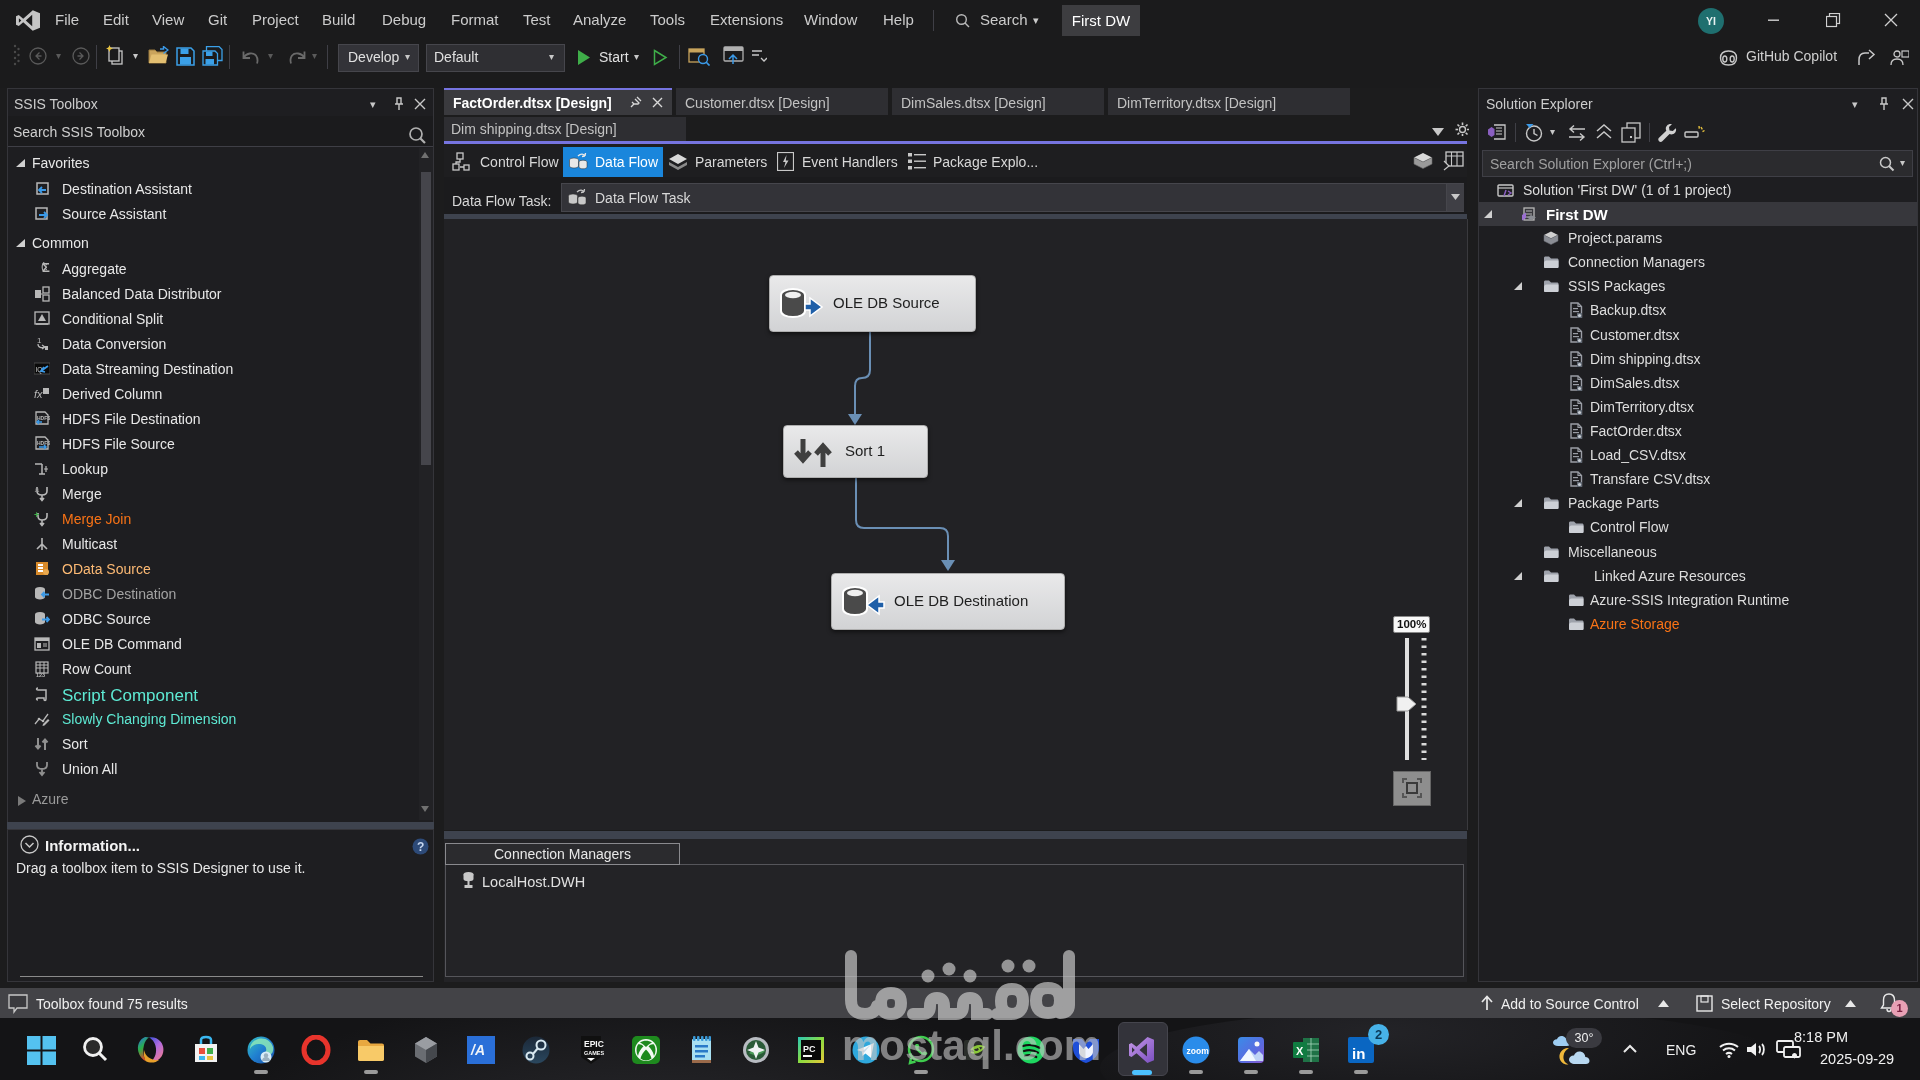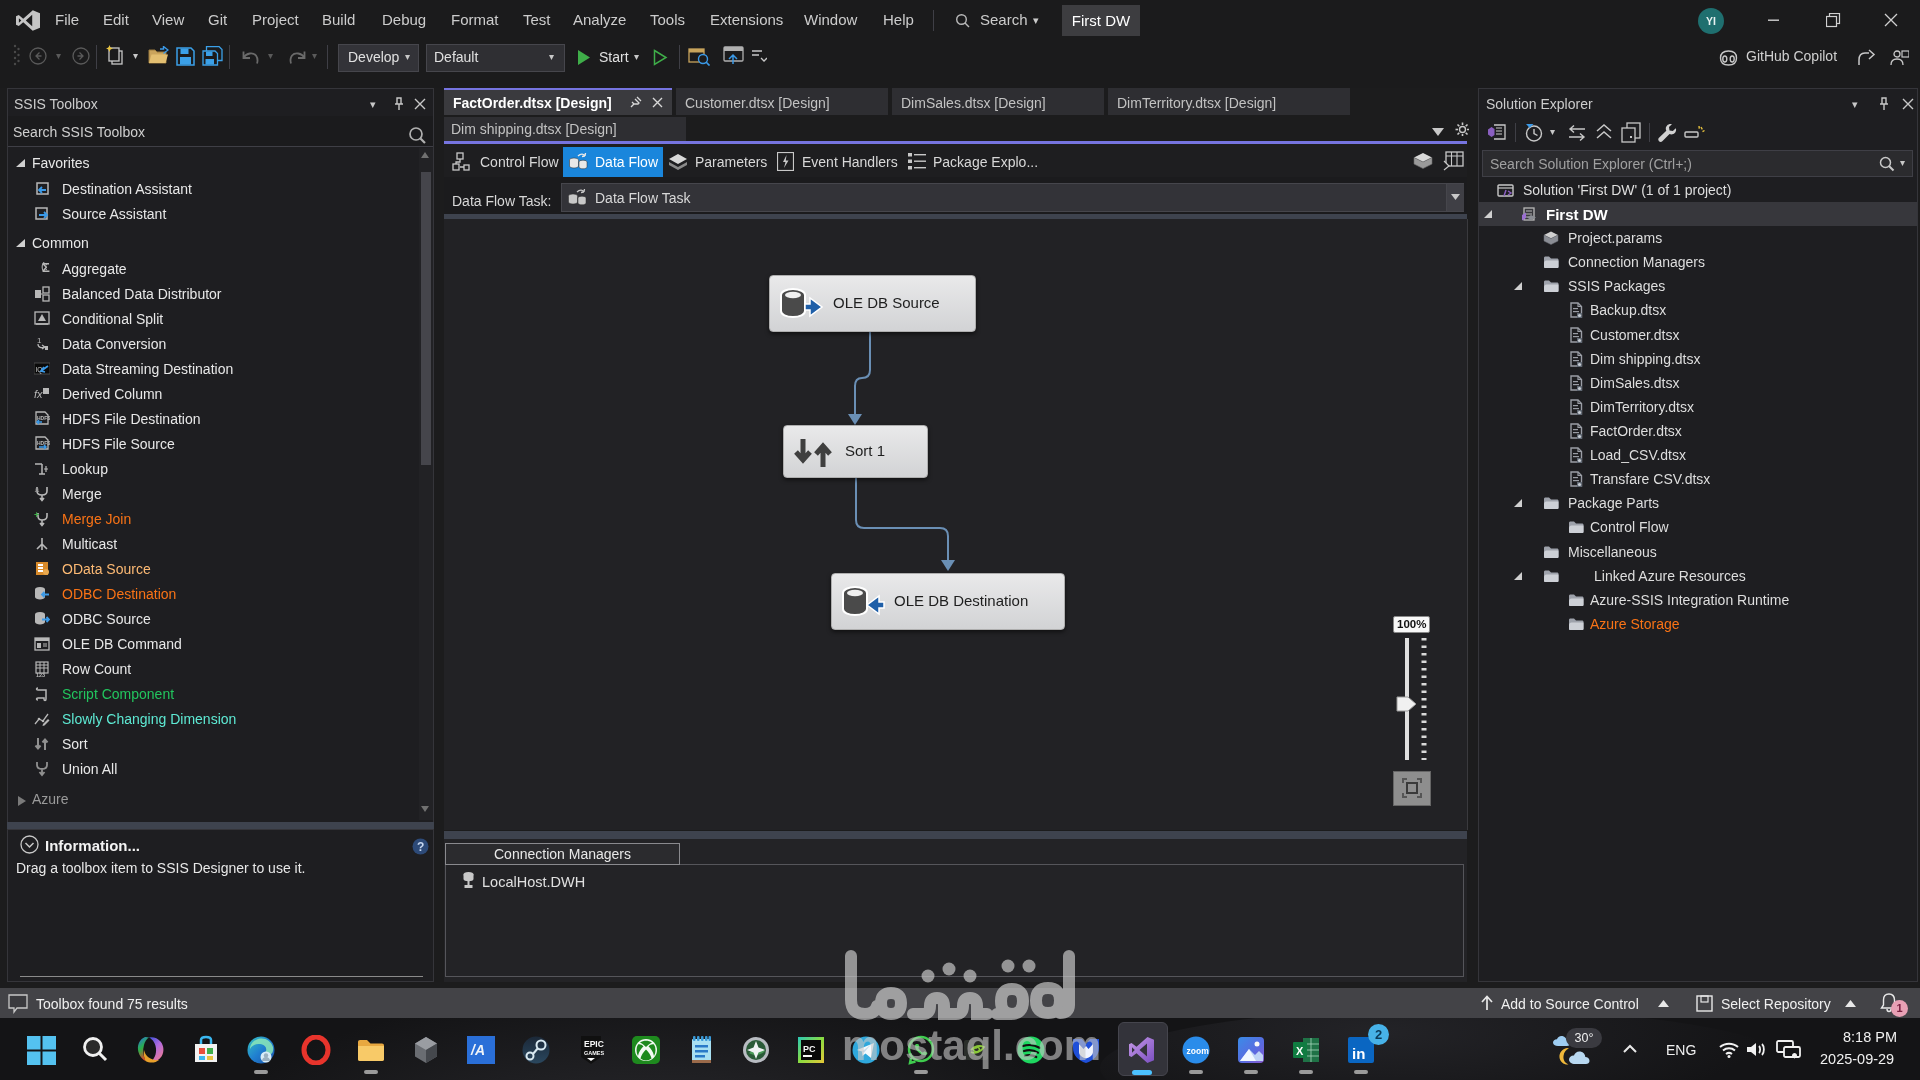--- a/index.html
+++ b/index.html
@@ -249,21 +249,21 @@
     <rect x="4" y="6" width="5" height="2" fill="#fff"></rect>
     <rect x="4" y="9" width="5" height="2" fill="#fff"></rect>
     <circle cx="12" cy="11" r="3" fill="#e8a84e"></circle>
   </svg>
 <div class="a" style="left:62px;top:561px;font-size:14px;color:#fdba74;font-weight:normal;white-space:nowrap;">OData Source</div>
 <svg class="a" style="left:34px;top:586px" width="16" height="16" viewBox="0 0 16 16">
     <ellipse cx="6" cy="3.5" rx="5" ry="2.5" fill="#b8b8b8"></ellipse>
     <path d="M1 3.5 V11 C1 12.5 3.5 13.5 6 13.5 C8.5 13.5 11 12.5 11 11 V3.5" fill="#b8b8b8"></path>
     <path d="M15 8.5 L8 8.5 M10.5 6 L8 8.5 L10.5 11" stroke="#3b9ae8" stroke-width="1.8" fill="none"></path>
   </svg>
-<div class="a" style="left:62px;top:586px;font-size:14px;color:#f97316;font-weight:normal;white-space:nowrap;">ODBC Destination</div>
+<div class="a" style="left:62px;top:586px;font-size:14px;color:#a3a3a3;font-weight:normal;white-space:nowrap;">ODBC Destination</div>
 <svg class="a" style="left:34px;top:611px" width="16" height="16" viewBox="0 0 16 16">
     <ellipse cx="6" cy="3.5" rx="5" ry="2.5" fill="#b8b8b8"></ellipse>
     <path d="M1 3.5 V11 C1 12.5 3.5 13.5 6 13.5 C8.5 13.5 11 12.5 11 11 V3.5" fill="#b8b8b8"></path>
     <path d="M8 8.5 L15 8.5 M12.5 6 L15 8.5 L12.5 11" stroke="#3b9ae8" stroke-width="1.8" fill="none"></path>
   </svg>
 <div class="a" style="left:62px;top:611px;font-size:14px;color:#e8e8e8;font-weight:normal;white-space:nowrap;">ODBC Source</div>
 <svg class="a" style="left:34px;top:636px" width="16" height="16" viewBox="0 0 16 16">
     <rect x="1" y="2" width="14" height="12" fill="none" stroke="#b8b8b8" stroke-width="1.3"></rect>
     <rect x="1" y="2" width="14" height="3" fill="#b8b8b8"></rect>
     <rect x="3" y="7" width="4" height="5" fill="#b8b8b8"></rect>
@@ -272,21 +272,21 @@
 <div class="a" style="left:62px;top:636px;font-size:14px;color:#e8e8e8;font-weight:normal;white-space:nowrap;">OLE DB Command</div>
 <svg class="a" style="left:34px;top:661px" width="16" height="16" viewBox="0 0 16 16">
     <rect x="2" y="1" width="12" height="11" fill="none" stroke="#b8b8b8" stroke-width="1.2"></rect>
     <path d="M2 4 H14 M2 7 H14 M6 1 V12 M10 1 V12" stroke="#b8b8b8" stroke-width="1"></path>
     <text x="2" y="16" fill="#b8b8b8" font-size="5.5" font-weight="bold">123</text>
   </svg>
 <div class="a" style="left:62px;top:661px;font-size:14px;color:#e8e8e8;font-weight:normal;white-space:nowrap;">Row Count</div>
 <svg class="a" style="left:34px;top:686px" width="16" height="16" viewBox="0 0 16 16">
     <path d="M4 2 C2 2 2 4 4 4 H12 V13 C12 15 10 15 10 13 V12 H4 C2 12 2 14 4 14" fill="none" stroke="#b8b8b8" stroke-width="1.5"></path>
   </svg>
-<div class="a" style="left:62px;top:686px;font-size:14px;color:#22c55e;font-weight:normal;white-space:nowrap;">Script Component</div>
+<div class="a" style="left:62px;top:686px;font-size:17px;color:#5eead4;font-weight:normal;white-space:nowrap;">Script Component</div>
 <svg class="a" style="left:34px;top:711px" width="16" height="16" viewBox="0 0 16 16">
     <path d="M1 13 L5 8 L9 10 L14 3" stroke="#b8b8b8" stroke-width="1.3" fill="none"></path>
     <circle cx="5" cy="8" r="1.3" fill="#b8b8b8"></circle>
     <circle cx="9" cy="10" r="1.3" fill="#b8b8b8"></circle>
     <path d="M9 13 L14 8 L15.5 9.5 L10.5 14.5 L8.5 15 Z" fill="#b8b8b8"></path>
   </svg>
 <div class="a" style="left:62px;top:711px;font-size:14px;color:#5eead4;font-weight:normal;white-space:nowrap;">Slowly Changing Dimension</div>
 <svg class="a" style="left:34px;top:736px" width="16" height="16" viewBox="0 0 16 16">
     <path d="M4 2 V12 M1.5 9.5 L4 12.5 L6.5 9.5" stroke="#909090" stroke-width="2" fill="none"></path>
     <path d="M11 14 V4 M8.5 6.5 L11 3.5 L13.5 6.5" stroke="#909090" stroke-width="2" fill="none"></path>
@@ -940,21 +940,21 @@
   </svg>
 <svg class="a" style="left:1746px;top:1041px" width="22" height="17" viewBox="0 0 22 17">
     <path d="M1 6 H5 L10 2 V15 L5 11 H1 Z" fill="#f0f0f0"></path>
     <path d="M13 5 C14.5 6.5 14.5 10.5 13 12 M16 3 C18.5 5.5 18.5 11.5 16 14" stroke="#f0f0f0" stroke-width="1.8" fill="none"></path>
   </svg>
 <svg class="a" style="left:1776px;top:1040px" width="26" height="19" viewBox="0 0 26 19">
     <rect x="1" y="1" width="16" height="11" rx="1.5" fill="none" stroke="#f0f0f0" stroke-width="1.8"></rect>
     <rect x="8" y="7" width="16" height="10" rx="1.5" fill="#141416" stroke="#f0f0f0" stroke-width="1.8"></rect>
     <path d="M16 15.5 C16 14 17.2 13 18.5 13 C19.8 13 21 14 21 15.5 C21 17 18.5 18.5 18.5 18.5 C18.5 18.5 16 17 16 15.5 Z" fill="#f0f0f0"></path>
   </svg>
-<div class="a" style="left:1843px;top:1029px;font-size:14.5px;color:#f0f0f0;font-weight:normal;white-space:nowrap;">8:18 PM</div>
+<div class="a" style="left:1794px;top:1029px;font-size:14.5px;color:#f0f0f0;font-weight:normal;white-space:nowrap;">8:18 PM</div>
 <div class="a" style="left:1820px;top:1051px;font-size:14.5px;color:#f0f0f0;font-weight:normal;white-space:nowrap;">2025-09-29</div>
 <svg class="a" style="left:843px;top:948px" width="234" height="74" viewBox="0 0 234 74" fill="none" opacity="0.66">
 <g stroke="#cfcfcf" stroke-width="12" stroke-linecap="round">
 <path d="M8 8 V52 Q8 66 22 66 Q32 66 34 58"></path>
 <path d="M48 66 Q38 66 38 55 Q38 45 48 45 Q58 45 58 55 Q58 66 48 66 Z"></path>
 <path d="M70 66 H80 Q87 66 87 58 Q87 50 94 50 Q101 50 101 58 V66 H113 Q120 66 120 58 Q120 50 127 50 Q134 50 134 58 V66 H144"></path>
 <path d="M154 66 H168 Q180 66 180 53 Q180 41 169 41 Q158 41 158 53 Q158 66 169 66"></path>
 <path d="M205 65 Q193 65 193 52.5 Q193 40 205 40 Q217 40 217 52.5 Q217 65 205 65 Z"></path>
 <path d="M226 8 V57 Q226 65 217 65"></path>
 </g>

